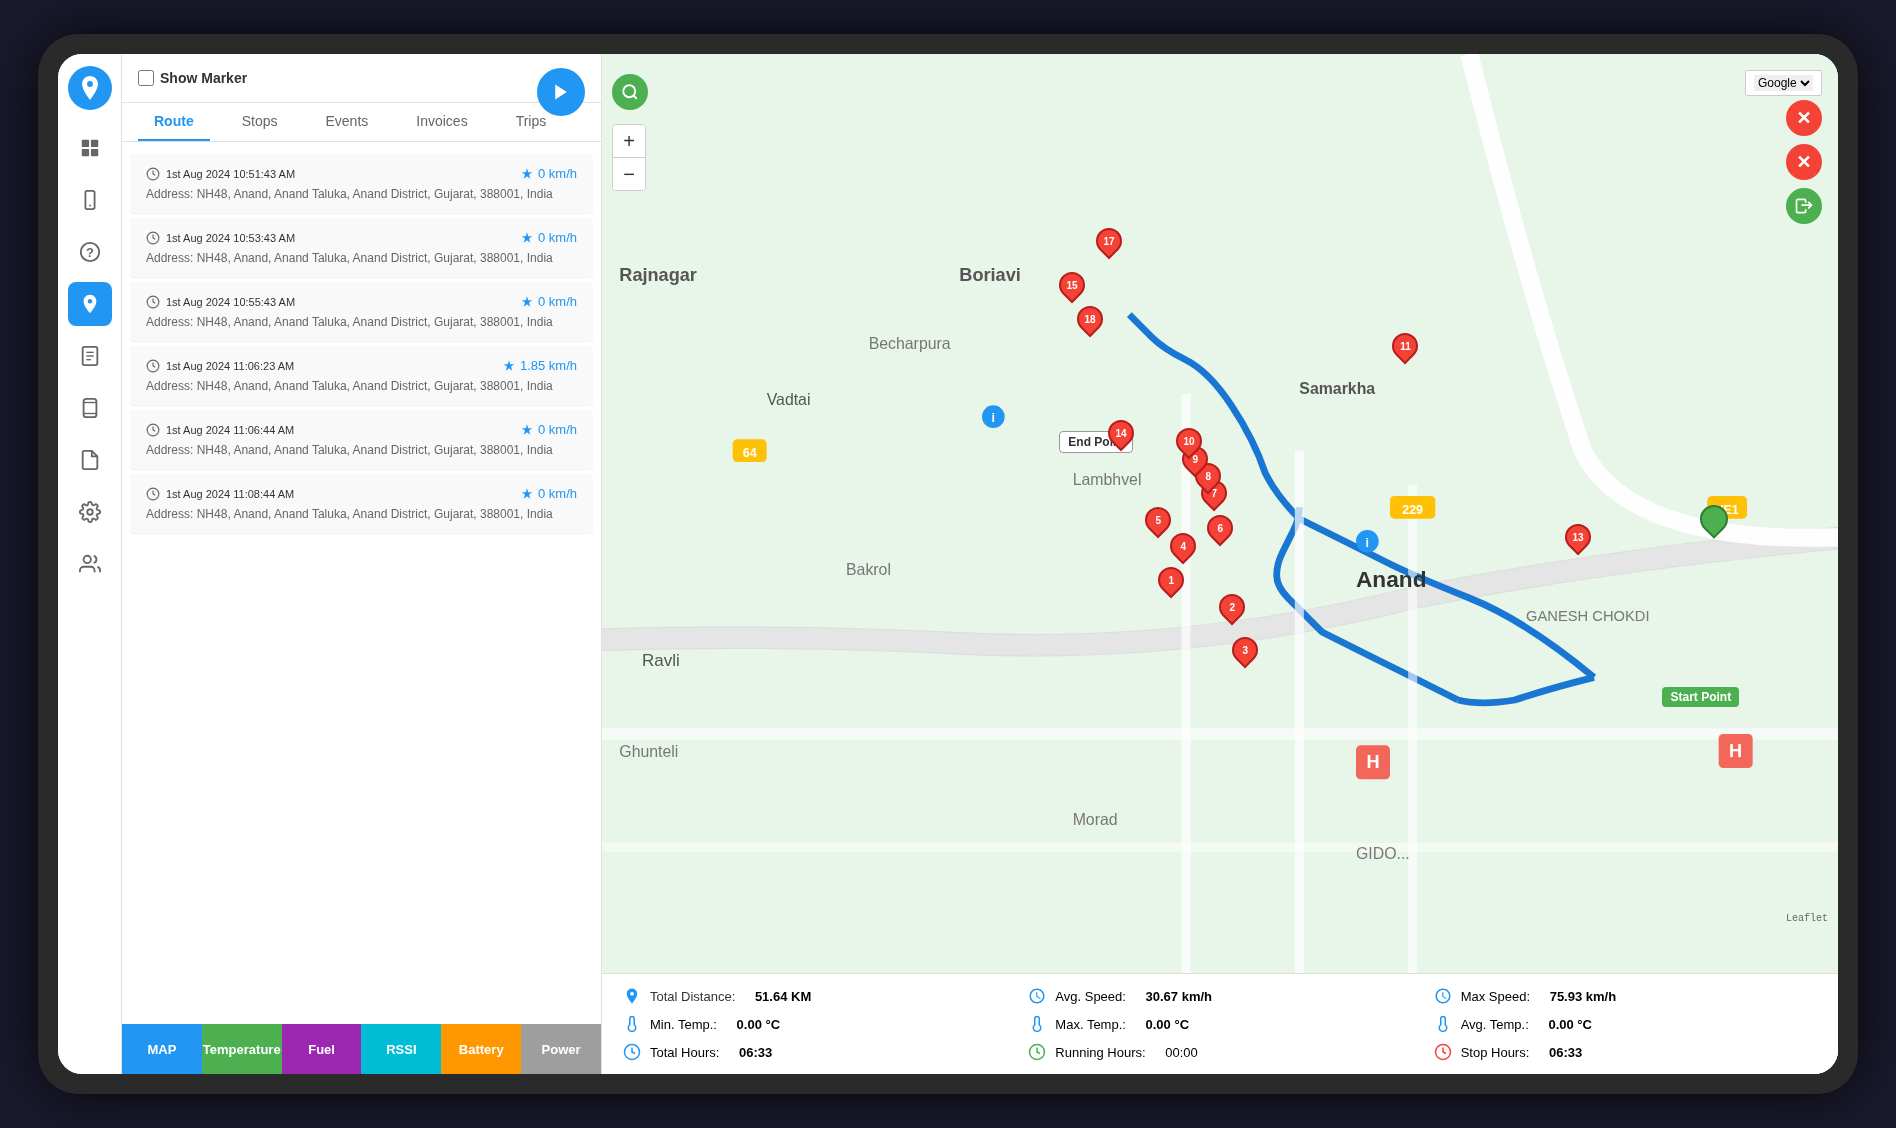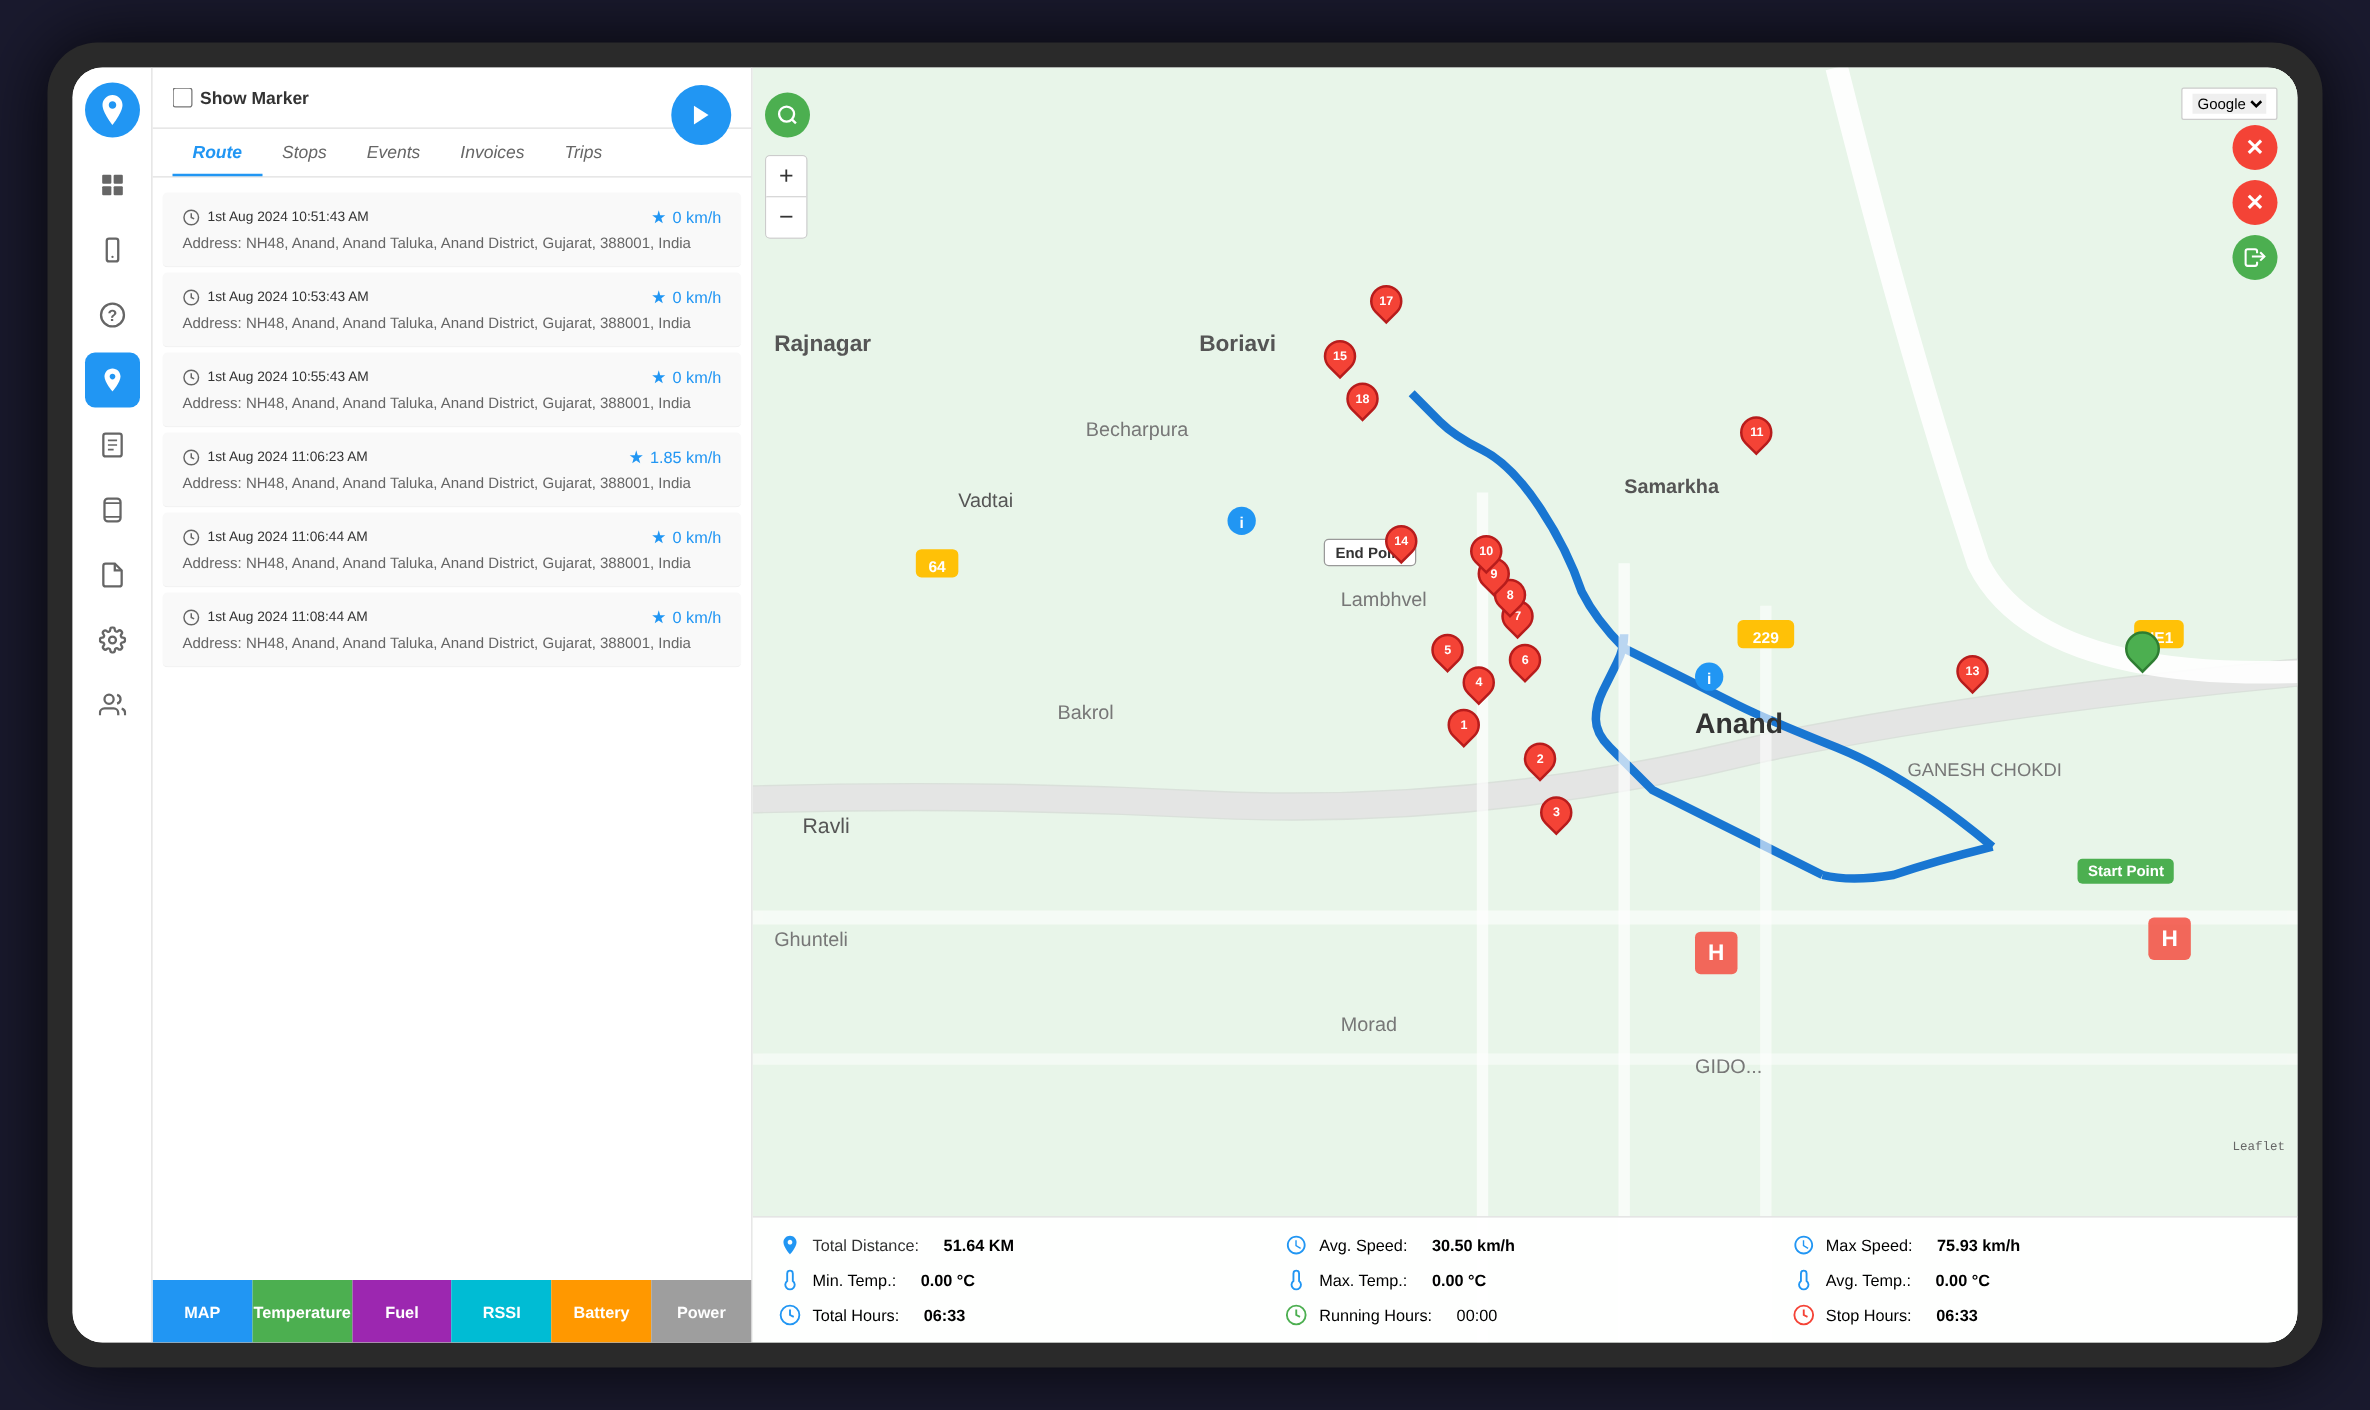--- a/index.html
+++ b/index.html
@@ -96,24 +96,23 @@
       align-items: center;
       gap: 6px;
       font-size: 14px;
       font-weight: bold;
       color: #333;
       margin-bottom: 8px;
     }
     .show-marker input { width: 16px; height: 16px; }
     .tabs {
       display: flex;
-      gap: 0;
+      gap: 16px;
       border-bottom: 1px solid #e0e0e0;
       padding: 0 16px;
-      font-style: italic;
     }
     .tab {
       padding: 10px 16px;
       font-size: 14px;
       color: #666;
       cursor: pointer;
       border-bottom: 2px solid transparent;
     }
     .tab.active {
       color: #2196F3;
@@ -810,21 +809,21 @@
           <span style="color:#333;">Total Distance:</span>&nbsp;
           <span style="font-weight:bold;">51.64 KM</span>
         </div>
         <div class="stat-item">
           <div class="stat-icon">
             <svg width="18" height="18" viewBox="0 0 24 24">
                 <path d="M12 2C6.48 2 2 6.48 2 12s4.48 10 10 10 10-4.48 10-10S17.52 2 12 2zm0 18c-4.41 0-8-3.59-8-8s3.59-8 8-8 8 3.59 8 8-3.59 8-8 8zm.5-13H11v6l5.25 3.15.75-1.23-4.5-2.67V7z" fill="#2196F3"></path>
               </svg>
           </div>
           <span>Avg. Speed:</span>&nbsp;
-          <span style="font-weight:bold;">30.50 km/h</span>
+          <span style="font-weight:bold;">30.67 km/h</span>
         </div>
         <div class="stat-item">
           <div class="stat-icon">
             <svg width="18" height="18" viewBox="0 0 24 24">
                 <path d="M12 2C6.48 2 2 6.48 2 12s4.48 10 10 10 10-4.48 10-10S17.52 2 12 2zm0 18c-4.41 0-8-3.59-8-8s3.59-8 8-8 8 3.59 8 8-3.59 8-8 8zm.5-13H11v6l5.25 3.15.75-1.23-4.5-2.67V7z" fill="#2196F3"></path>
               </svg>
           </div>
           <span>Max Speed:</span>&nbsp;
           <span style="font-weight:bold;">75.93 km/h</span>
         </div>

